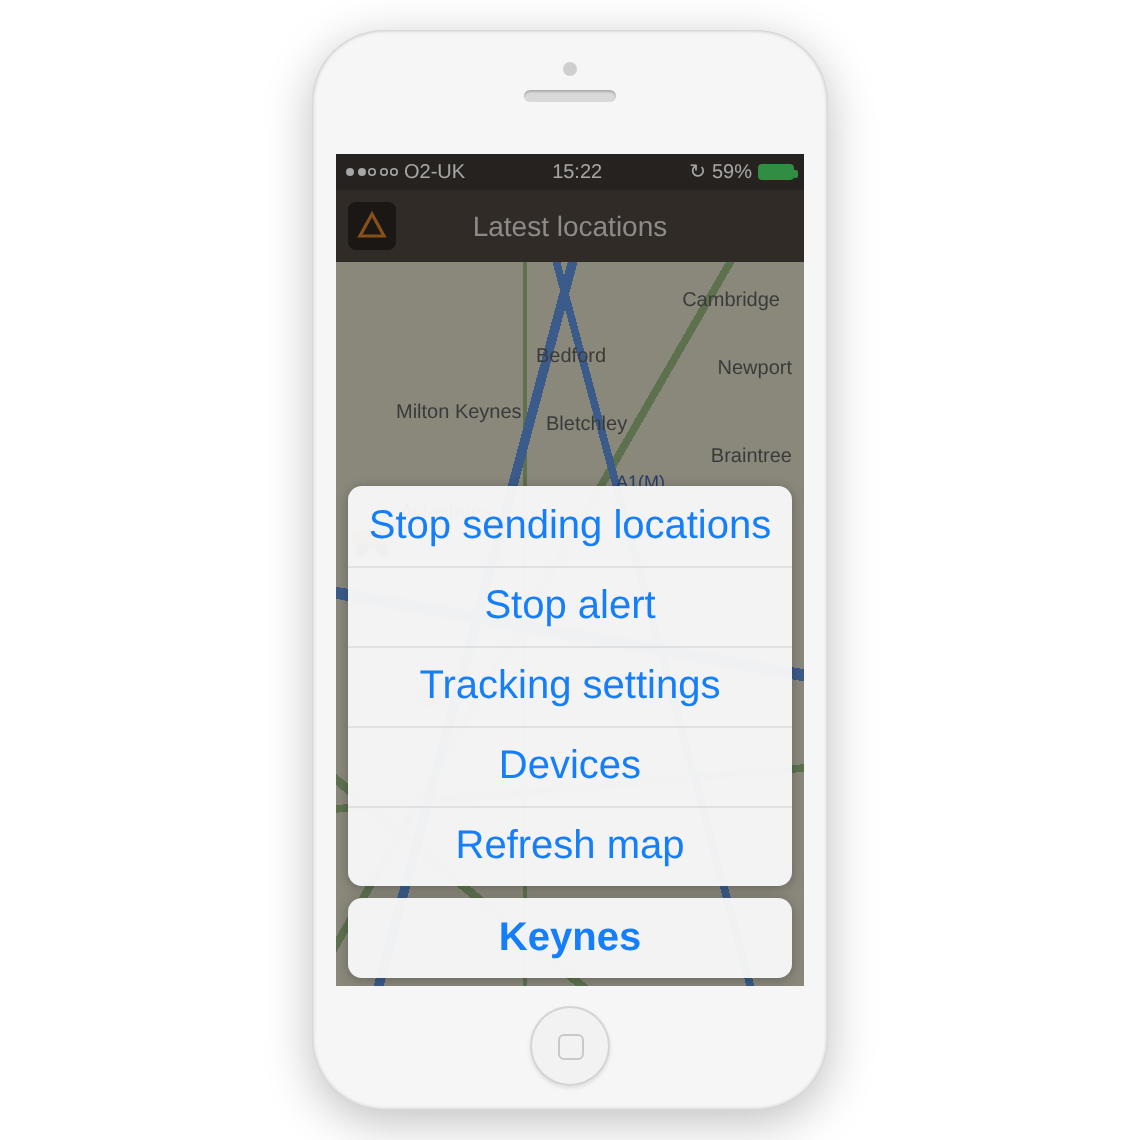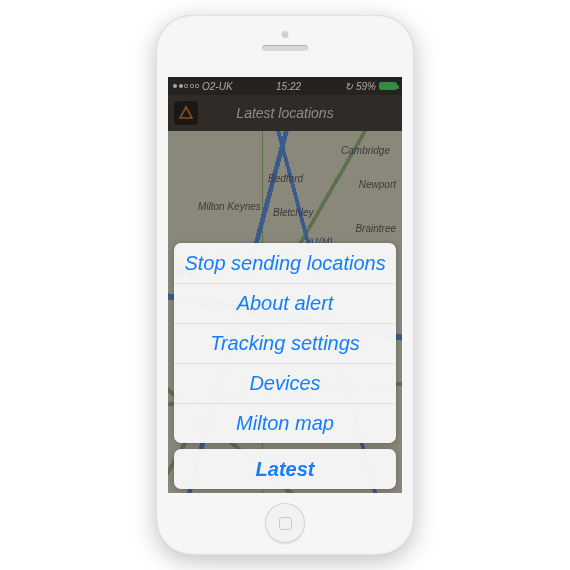--- a/index.html
+++ b/index.html
@@ -31,21 +31,21 @@
     width: 40px; height: 40px; border-radius: 50%; background: #f2f2f2;
     box-shadow: inset 0 0 0 1px rgba(0,0,0,.12), 0 1px 2px rgba(0,0,0,.1);
     display: flex; align-items: center; justify-content: center;
   }
   .home-btn .sq {
     width: 13px; height: 13px; border: 1.5px solid #c9c9c9; border-radius: 3px;
   }
   .screen {
     width: 234px; height: 416px;
     background: #000;
-    position: relative; overflow: hidden; font-style: italic;
+    position: relative; overflow: hidden;
   }
 
   
   .statusbar {
     height: 18px; background: #3b3530; color: #fff;
     display: flex; align-items: center; justify-content: space-between;
     padding: 0 5px; font-size: 10px;
   }
   .sb-left, .sb-right { display: flex; align-items: center; gap: 3px; }
   .dots { display: flex; gap: 1.5px; align-items: center; }
@@ -170,27 +170,27 @@
         <circle cx="7" cy="14" r="3" fill="#333"></circle>
           <circle cx="17" cy="14" r="3" fill="#333"></circle>
       </svg>
     </div>
 
     <div class="dimmer"></div>
 
     <div class="sheet-wrap">
       <div class="sheet">
         <div class="opt">Stop sending locations</div>
-        <div class="opt">About alert</div>
+        <div class="opt">Stop alert</div>
         <div class="opt">Tracking settings</div>
         <div class="opt">Devices</div>
-        <div class="opt">Milton map</div>
+        <div class="opt">Refresh map</div>
       </div>
       <div class="cancel">
-        <div class="opt">Latest</div>
+        <div class="opt">Keynes</div>
       </div>
     </div>
 
   </div>
 
   <div class="home-btn">
     <div class="sq"></div>
   </div>
 </div>
 

